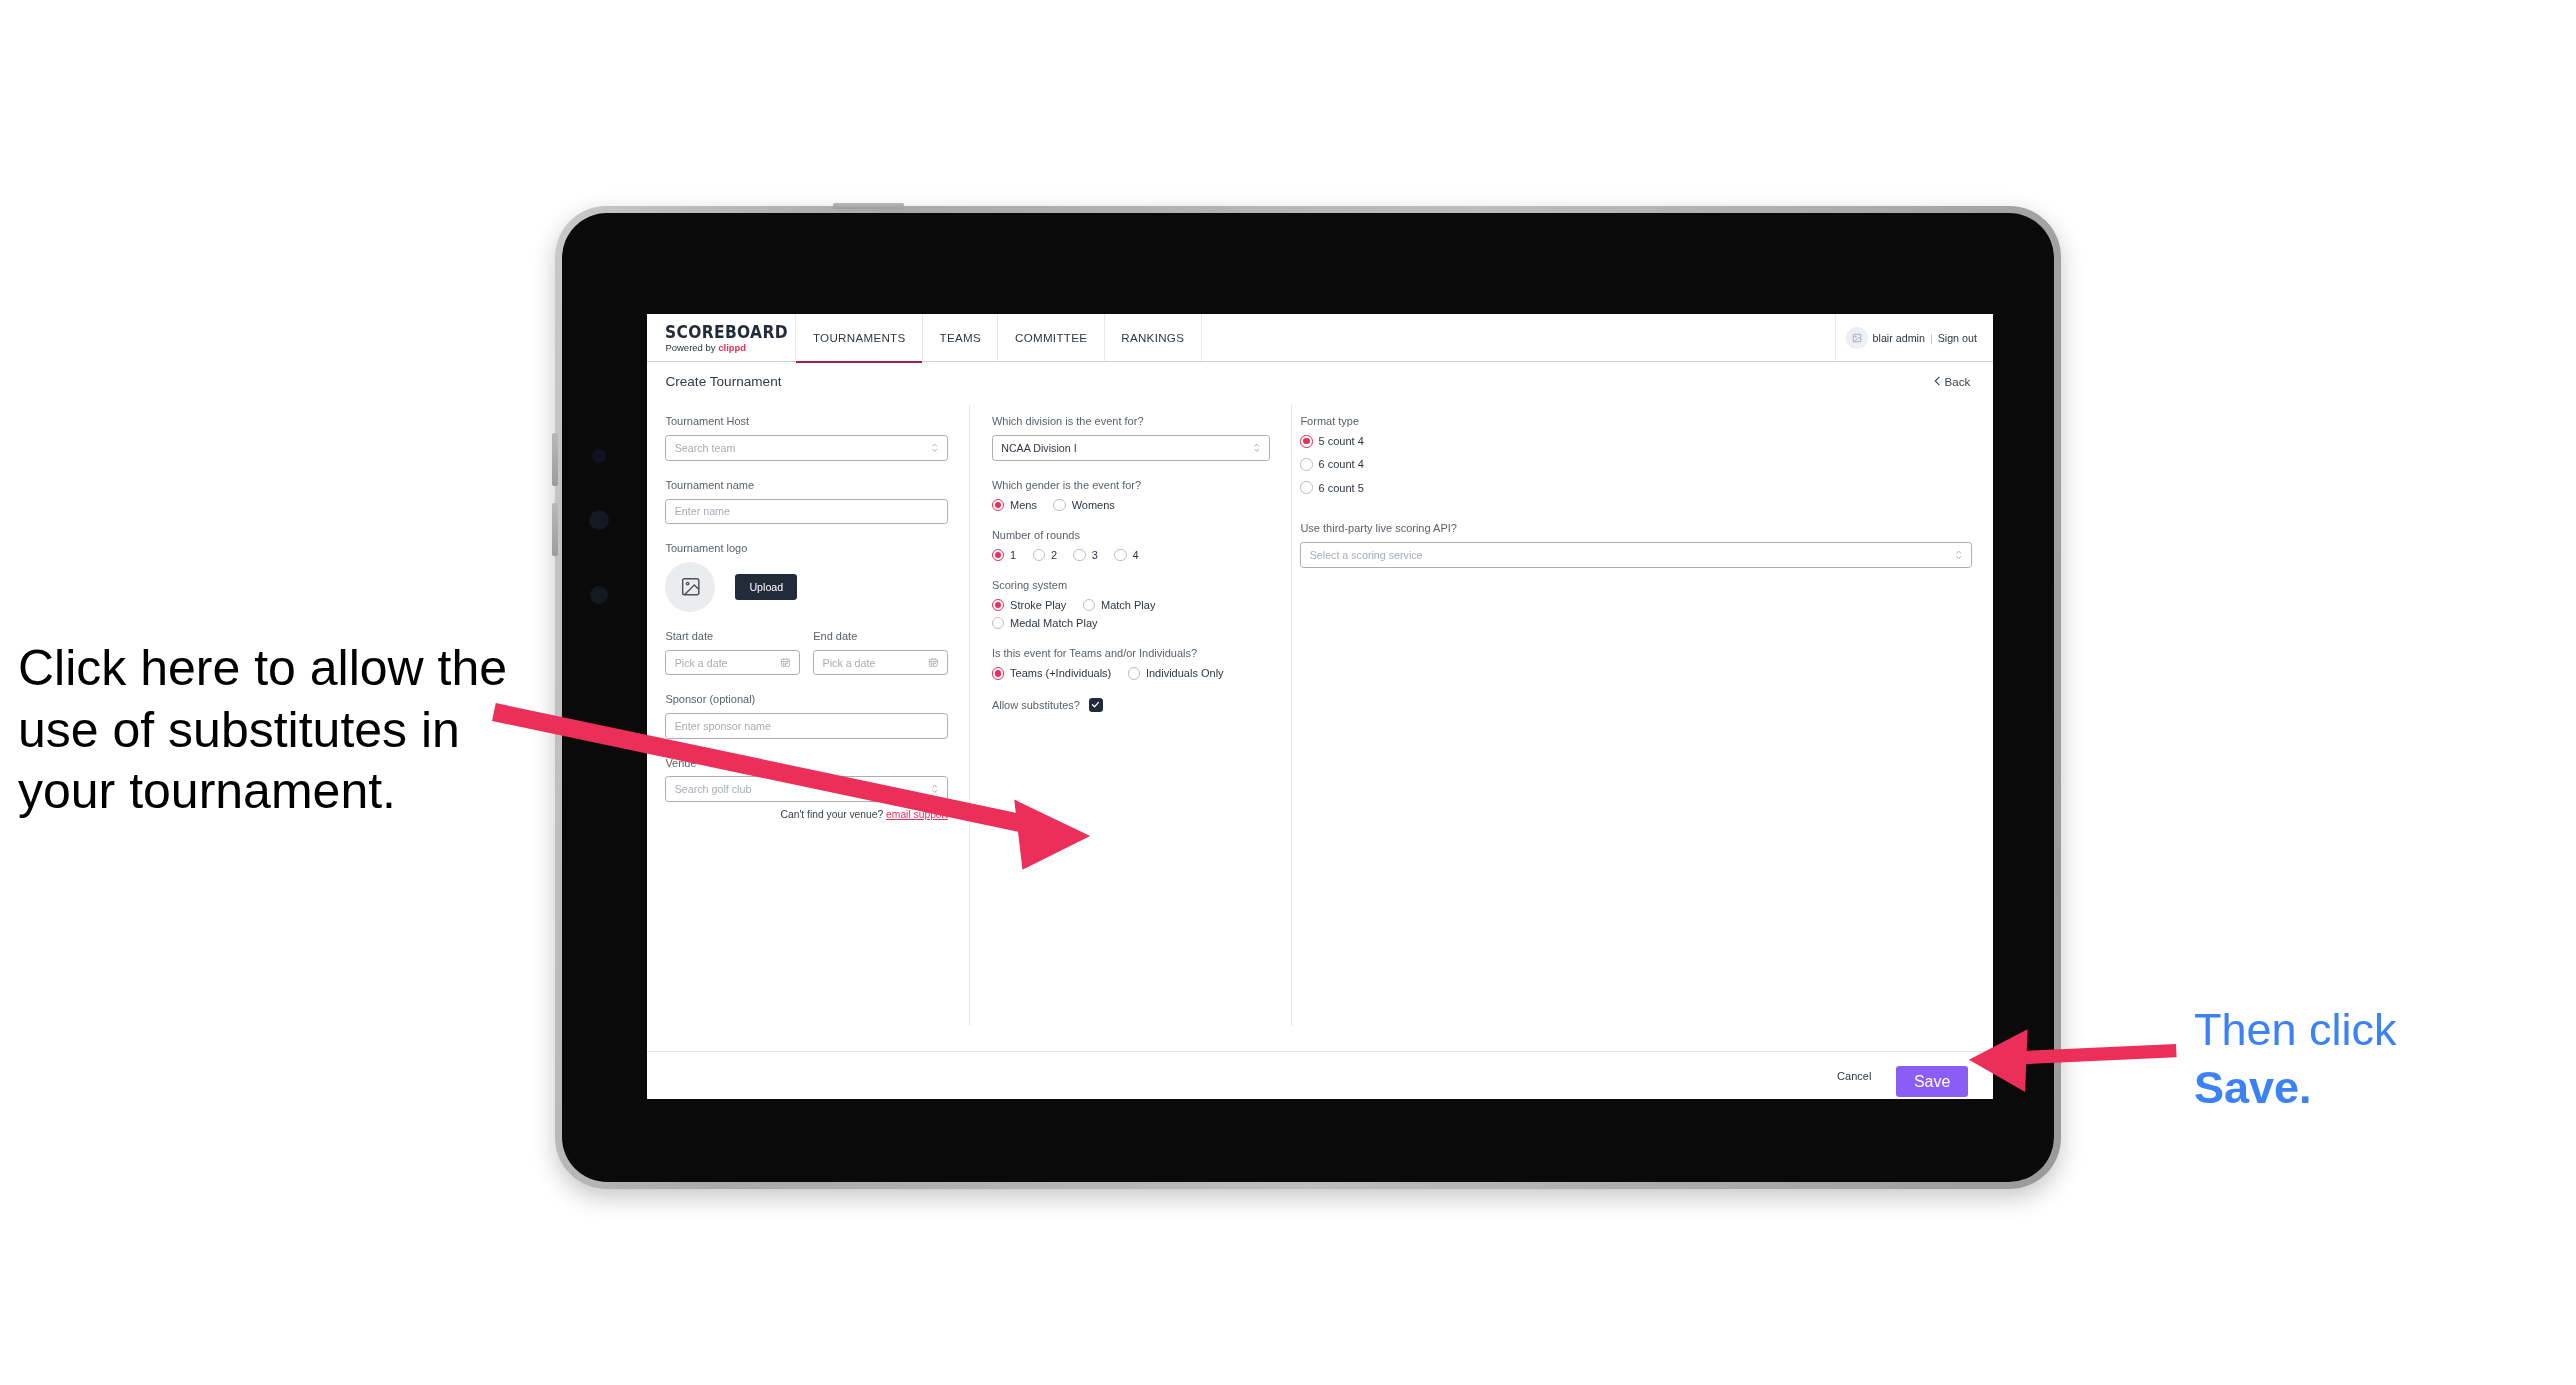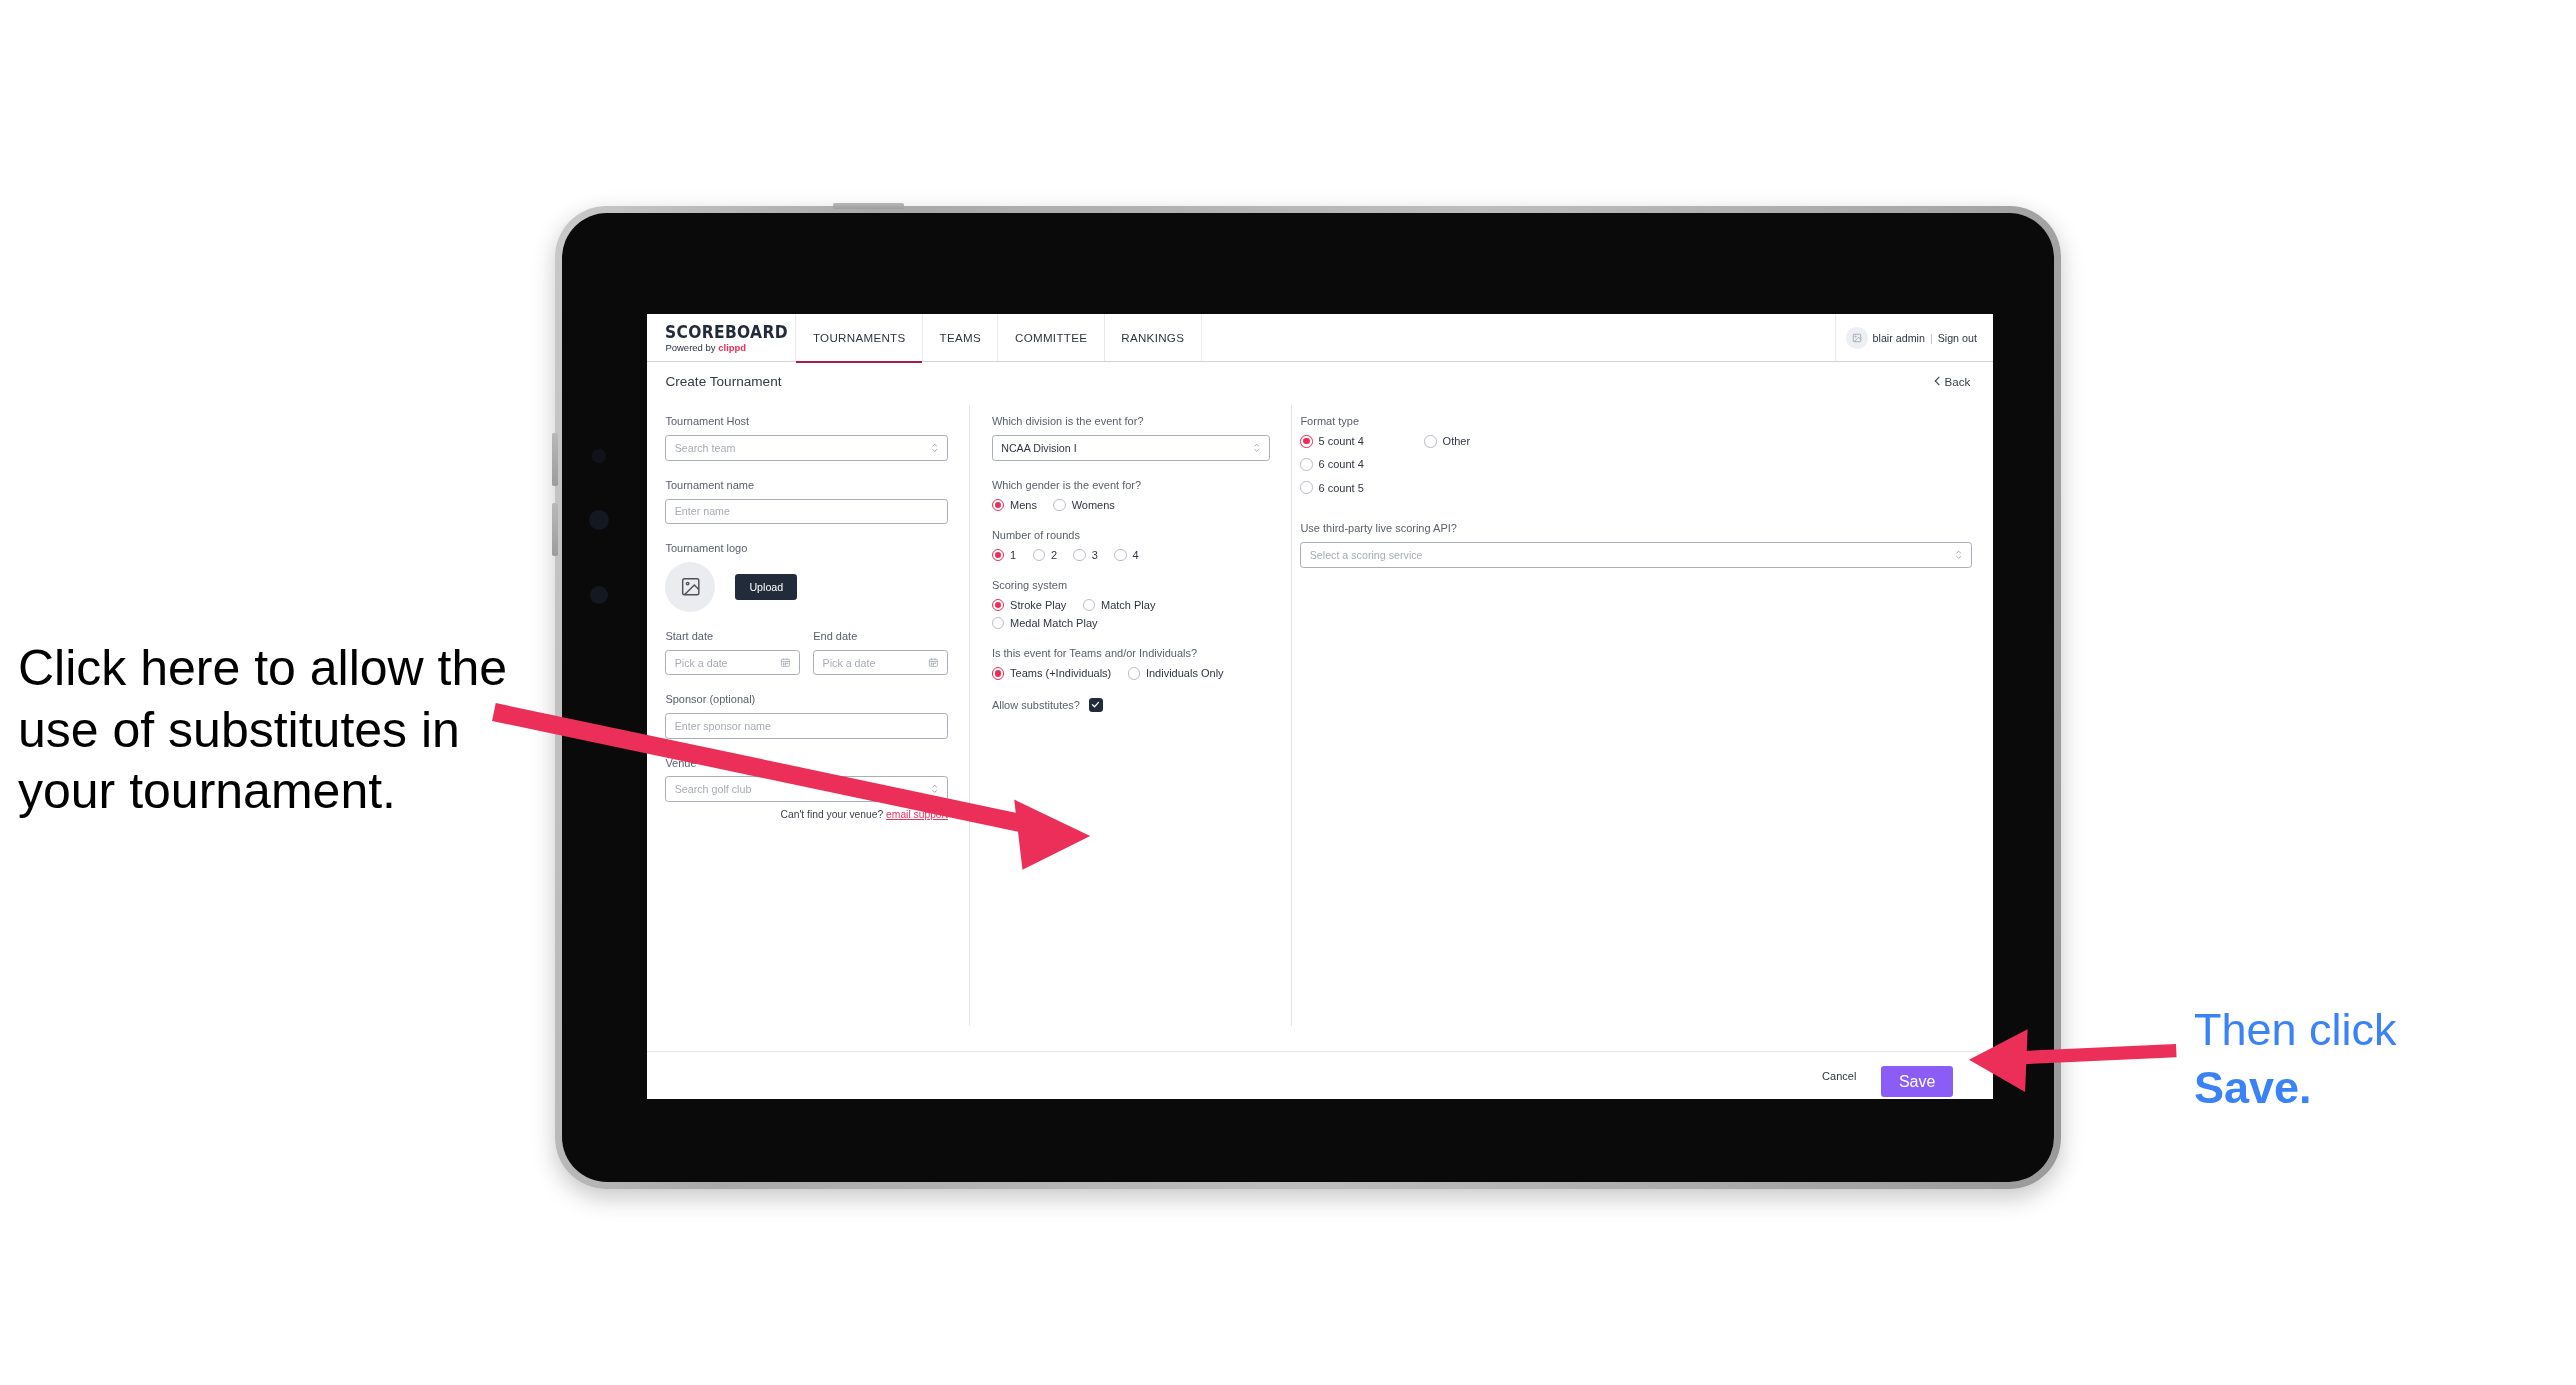--- a/index.html
+++ b/index.html
@@ -292,21 +292,21 @@
     background: #222b3a;
     border-radius: 3.3px;
     display: flex; align-items: center; justify-content: center;
     cursor: pointer;
   }
   #subs-check svg { display: block; }
 
   
   #footer {
     position: absolute;
-    left: 0; right: 15px; bottom: 0;
+    left: 0; right: 0; bottom: 0;
     height: 48px;
     border-top: 0.8px solid #e3e6ea;
     display: flex;
     align-items: center;
     justify-content: flex-end;
     gap: 18px;
     padding-right: 25px;
     background: #fff;
     box-sizing: border-box;
   }
@@ -620,26 +620,20 @@
                 </div>
                 <div class="radio-opt">
                   <span class="radio"></span>
                   <span>6 count 4</span>
                 </div>
                 <div class="radio-opt">
                   <span class="radio"></span>
                   <span>6 count 5</span>
                 </div>
               </div>
-              <div id="format-col-b" class="radio-stack">
-                <div class="radio-opt">
-                  <span class="radio"></span>
-                  <span>Other</span>
-                </div>
-              </div>
             </div>
           </div>
 
           <div class="field-block">
             <div class="field-label">Use third-party live scoring API?</div>
             <div class="input-box">
               <span class="val">Select a scoring service</span>
               <span class="chev">
                 <svg width="7.4" height="11.6" viewBox="0 0 10 16" fill="none" stroke="currentColor" stroke-width="1.3">
                   <path d="M2 6l3-3 3 3M2 10l3 3 3-3"></path>

